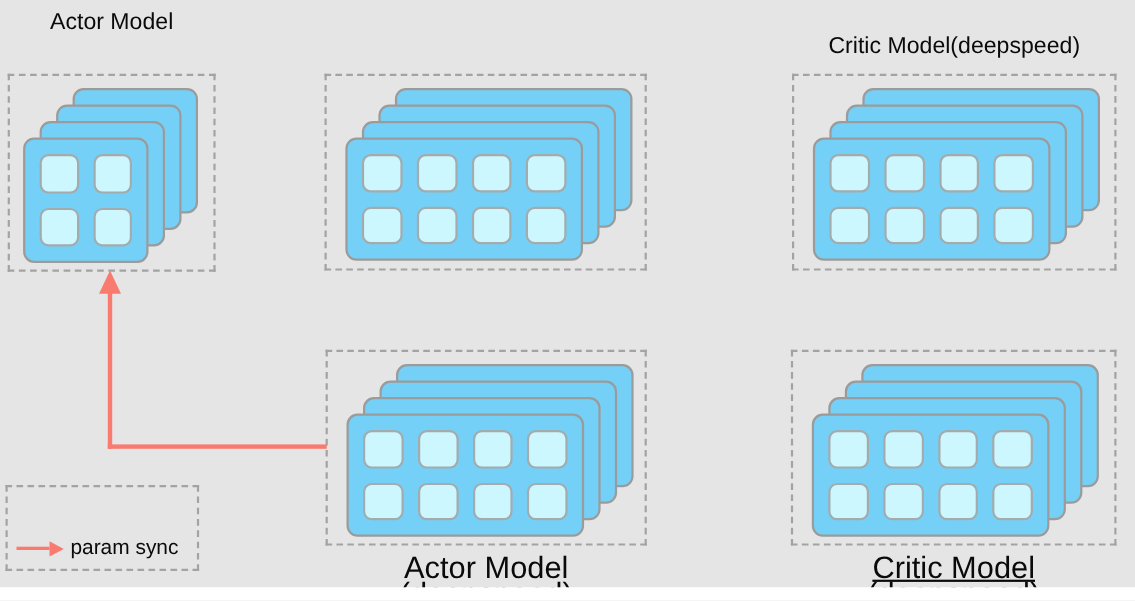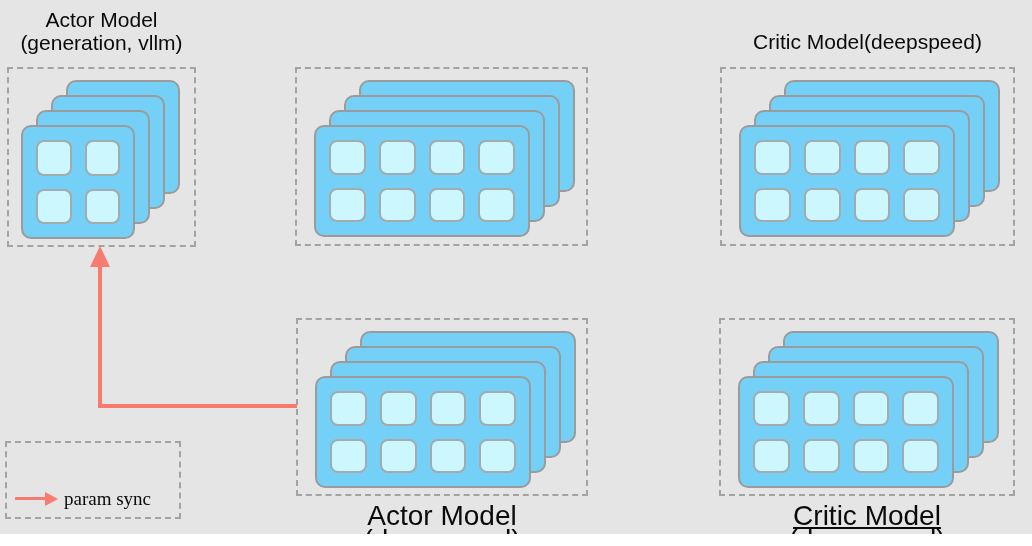--- a/index.html
+++ b/index.html
@@ -55,31 +55,30 @@
     position: absolute; width: 0; height: 0;
     border-left: 10px solid transparent; border-right: 10px solid transparent;
     border-bottom: 21px solid var(--arrow, #f97b70);
   }
   .arrow-head-right {
     position: absolute; width: 0; height: 0;
     border-top: 7px solid transparent; border-bottom: 7px solid transparent;
     border-left: 13px solid var(--arrow, #f97b70);
   }
   .legend-text {
-    position: absolute; font-size: 19px; color: var(--text, #0a0a0a); font-family: Liberation Serif, serif;
+    position: absolute; font-size: 19px; color: var(--text, #0a0a0a);
   }
 </style>
 </head>
 <body>
 
 <div class="canvas">
 
   <div class="mtitle" style="left:7px; top:8px; width:189px;">
     <div>Actor Model</div>
-    <div>(generation, vllm)</div>
   </div>
   <div class="dbox" style="left:7px; top:67px; width:189px; height:180px;">
     <div class="card small c3"></div>
     <div class="card small c2"></div>
     <div class="card small c1"></div>
     <div class="card small c0">
       <div class="grid cols2">
           <div class="sq"></div>
           <div class="sq"></div>
           <div class="sq"></div>

